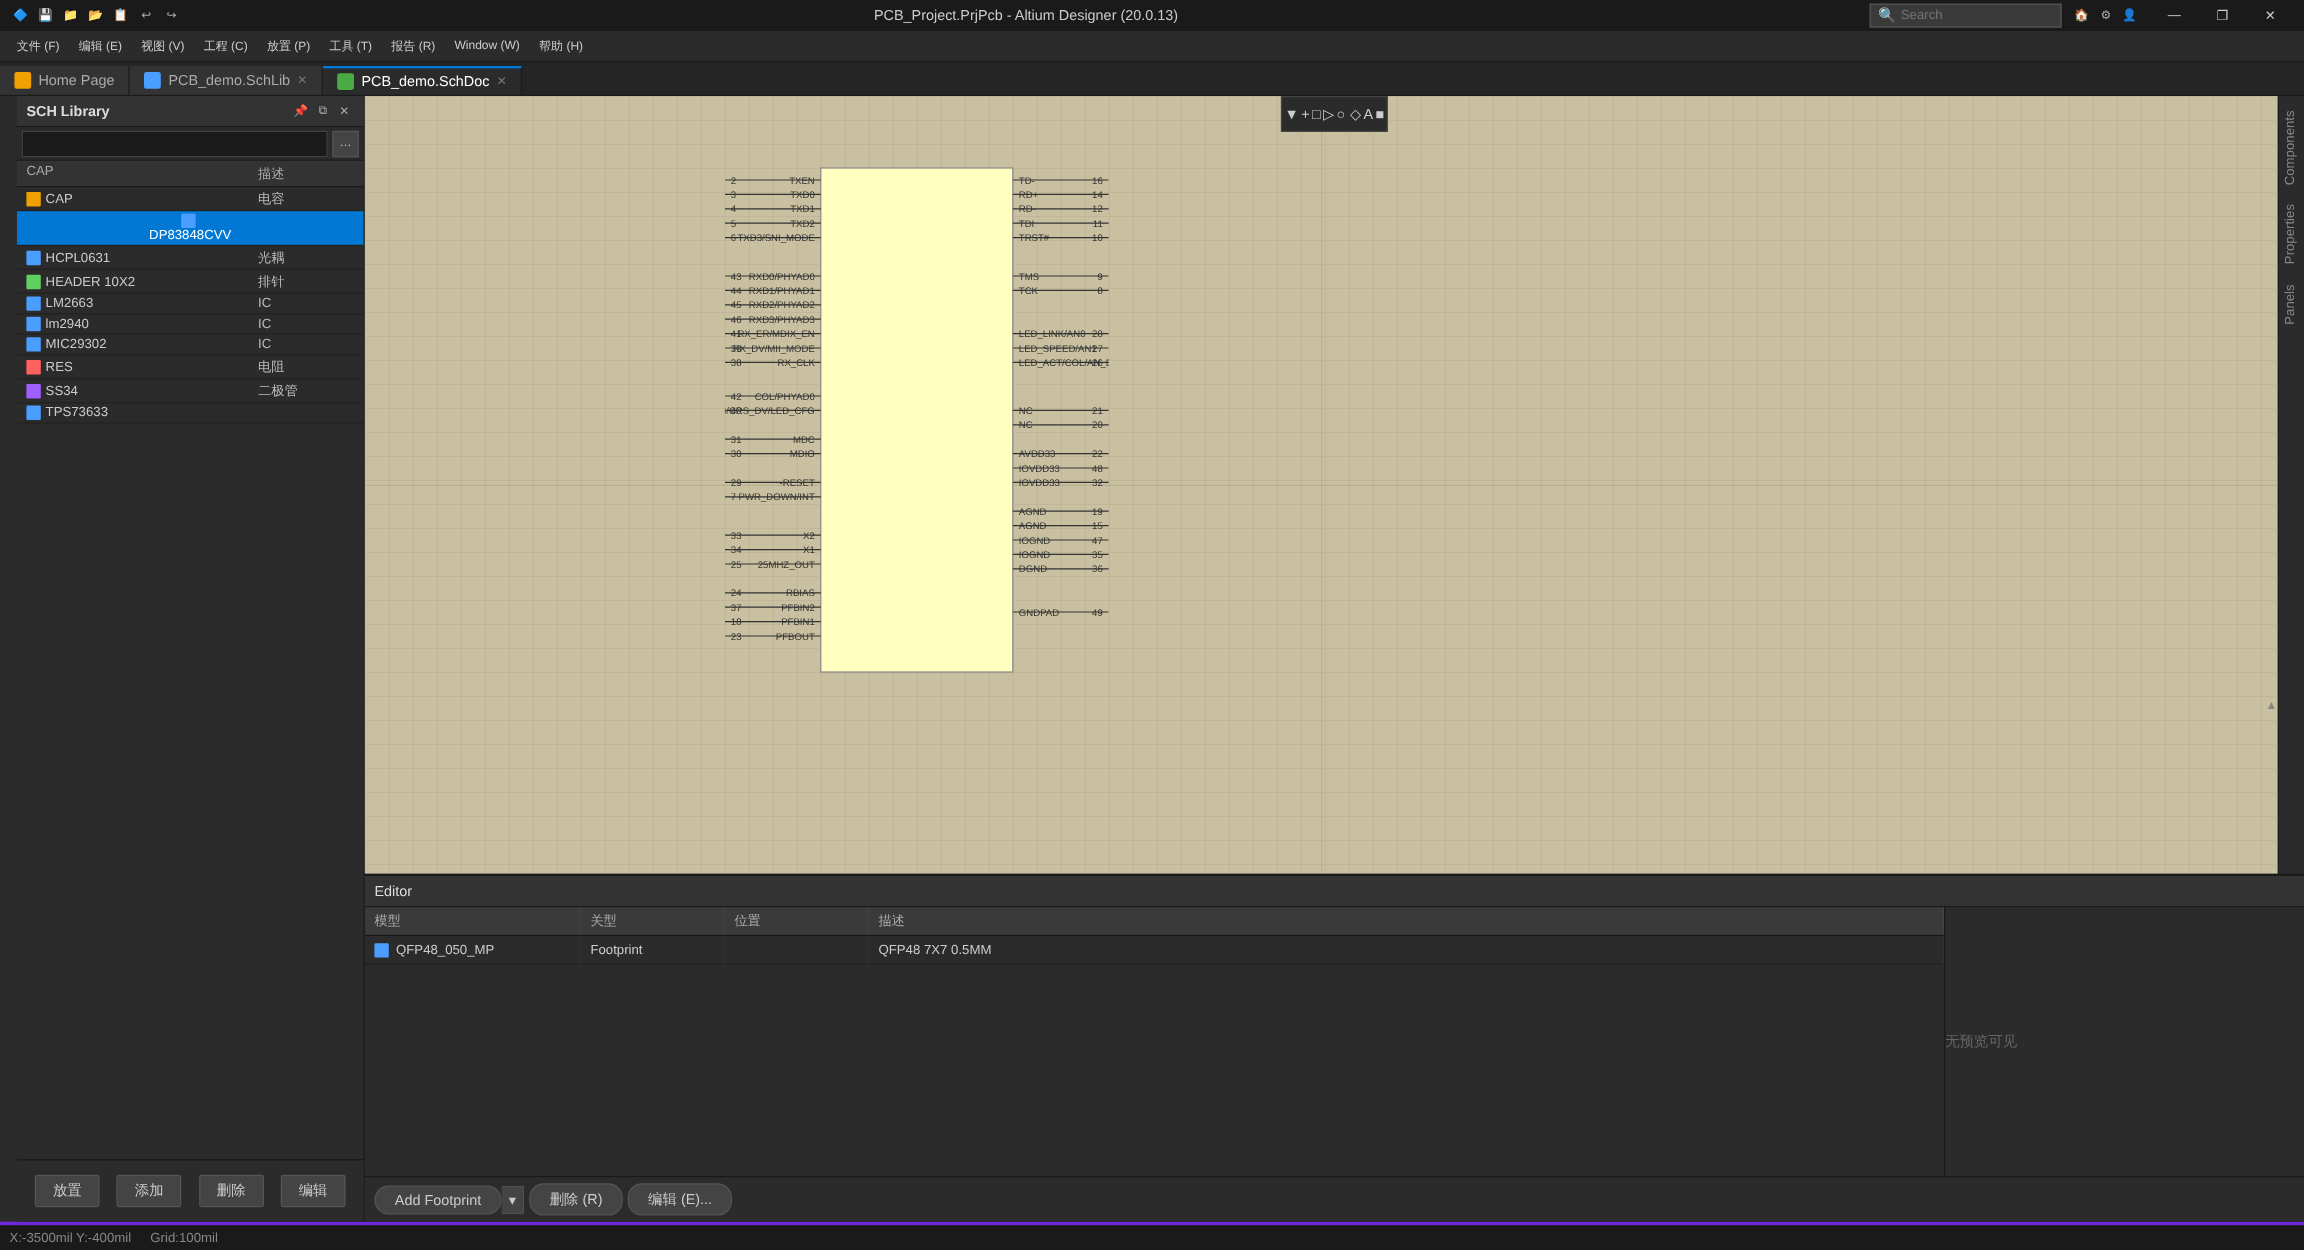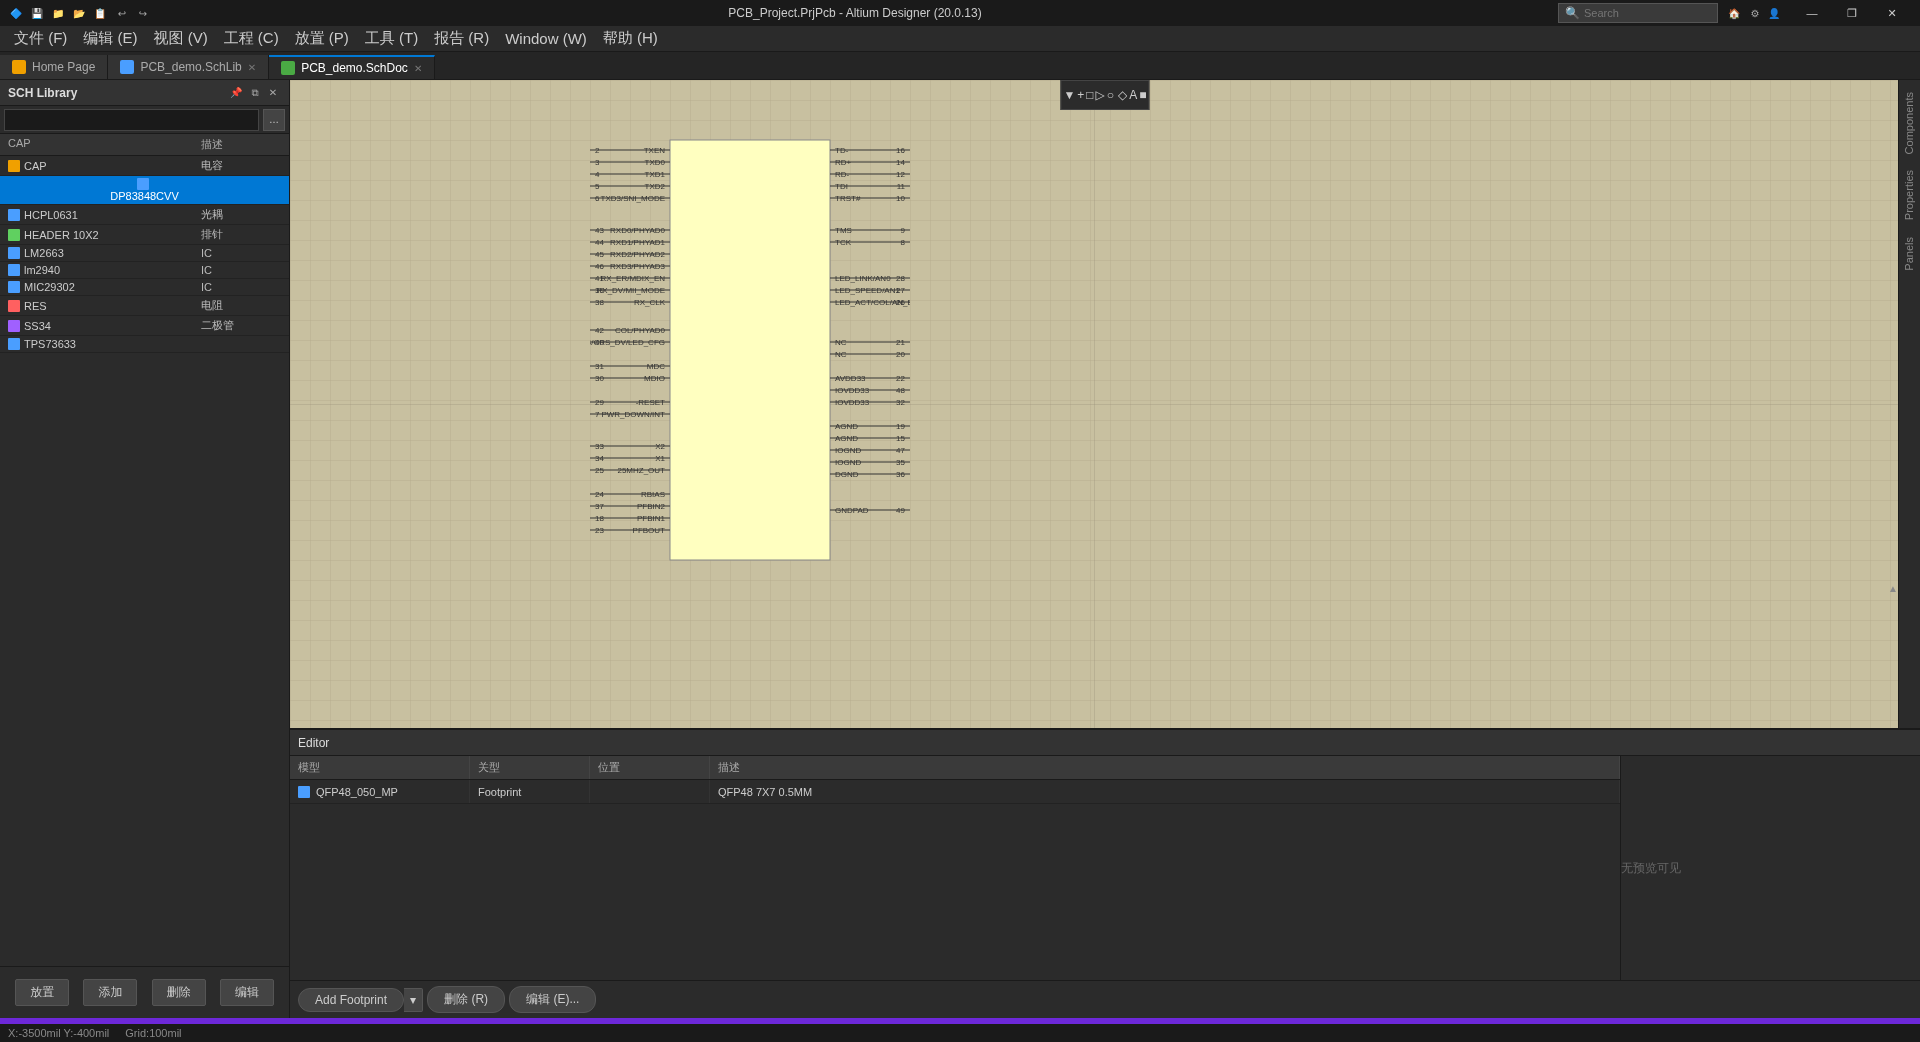--- a/index.html
+++ b/index.html
@@ -10,34 +10,34 @@
     #titlebar .title-center { flex: 1; text-align: center; color: #ccc; font-size: 12px; }
     #titlebar .window-controls { display: flex; gap: 0; }
     #titlebar .win-btn { width: 40px; height: 26px; display: flex; align-items: center; justify-content: center; font-size: 11px; color: #ccc; cursor: pointer; }
     #titlebar .search-box { background: #3a3a3a; border: 1px solid #555; display: flex; align-items: center; padding: 2px 6px; width: 160px; height: 20px; }
     #titlebar .search-box input { background: transparent; border: none; outline: none; color: #ccc; font-size: 11px; width: 120px; }
     #titlebar .left-icons { display: flex; align-items: center; gap: 3px; }
     #titlebar .t-icon { width: 18px; height: 18px; display: flex; align-items: center; justify-content: center; font-size: 10px; color: #aaa; }
 
     
     #menubar { height: 26px; background: #2b2b2b; display: flex; align-items: center; padding: 0 6px; border-bottom: 1px solid #1a1a1a; }
-    #menubar .menu-item { padding: 2px 8px; color: #ccc; cursor: pointer; font-size: 15px; }
+    #menubar .menu-item { padding: 2px 8px; color: #ccc; cursor: pointer; font-size: 10px; }
 
     
     #tabbar { height: 28px; background: #252525; display: flex; align-items: flex-end; padding-left: 0; border-bottom: 1px solid #1a1a1a; }
     .tab { height: 24px; padding: 0 12px; display: flex; align-items: center; gap: 6px; font-size: 12px; cursor: pointer; background: #333; border-right: 1px solid #1a1a1a; color: #aaa; }
     .tab.active { background: #2b2b2b; color: #fff; border-top: 2px solid #0078d4; }
     .tab .tab-close { color: #777; font-size: 10px; cursor: pointer; }
     .tab-icon { width: 14px; height: 14px; border-radius: 2px; display: inline-block; }
     .tab-icon-home { background: #f0a000; }
     .tab-icon-sch { background: #4a9eff; }
     .tab-icon-pcb { background: #4aaa44; }
 
     
-    #main { display: flex; height: calc(1042px - 26px - 26px - 28px - 24px); }
+    #main { display: flex; height: calc(1042px - 26px - 26px - 28px - 24px); padding-left: 14px; }
 
     
     #left-panel { width: 290px; background: #2b2b2b; border-right: 1px solid #1a1a1a; display: flex; flex-direction: column; }
     #panel-header { height: 26px; background: #333; display: flex; align-items: center; justify-content: space-between; padding: 0 8px; border-bottom: 1px solid #1a1a1a; }
     #panel-header .panel-title { font-size: 12px; color: #ddd; font-weight: bold; }
     #panel-header .panel-btns { display: flex; gap: 2px; }
     #panel-header .panel-btn { width: 16px; height: 16px; display: flex; align-items: center; justify-content: center; font-size: 10px; color: #aaa; cursor: pointer; }
 
     
     #panel-search { height: 28px; display: flex; align-items: center; padding: 2px 4px; gap: 4px; border-bottom: 1px solid #1a1a1a; }
@@ -93,21 +93,21 @@
     #preview-area { width: 300px; background: #2b2b2b; border-left: 1px solid #1a1a1a; display: flex; align-items: center; justify-content: flex-start; }
     #preview-text { color: #666; font-size: 12px; }
 
     
     #bottom-actions { height: 38px; background: #2b2b2b; border-top: 1px solid #1a1a1a; display: flex; align-items: center; padding: 0 8px; gap: 4px; }
     .action-btn-primary { background: #444; border: 1px solid #555; color: #ccc; padding: 4px 16px; font-size: 12px; cursor: pointer; border-radius: 12px; display: flex; align-items: center; gap: 4px; }
     .action-btn-dropdown { background: #444; border: 1px solid #555; border-left: none; color: #ccc; padding: 4px 6px; font-size: 12px; cursor: pointer; border-radius: 0 2px 2px 0; }
     .action-btn-split { display: flex; }
 
     
-    #statusbar { height: 24px; background: #1a1a1a; display: flex; align-items: center; padding: 0 8px; gap: 16px; border-top: 6px solid #6d28d9; }
+    #statusbar { height: 24px; background: #1a1a1a; display: flex; align-items: center; padding: 0 8px; gap: 16px; border-top: 3px solid #6d28d9; }
     #statusbar .status-item { font-size: 11px; color: #888; }
     .right-tab { writing-mode: vertical-rl; transform: rotate(180deg); padding: 8px 3px; font-size: 11px; color: #888; cursor: pointer; border-left: 2px solid transparent; }
     #canvas-wrapper { flex: 1; background: #c8c0a0; position: relative; overflow: hidden; }
 
     .cross-hair-h { position: absolute; left: 0; right: 0; top: 50%; height: 1px; background: rgba(150,140,120,0.3); pointer-events: none; }
     .cross-hair-v { position: absolute; top: 0; bottom: 0; left: 50%; width: 1px; background: rgba(150,140,120,0.3); pointer-events: none; }
   </style>
 </head>
 <body>
 

